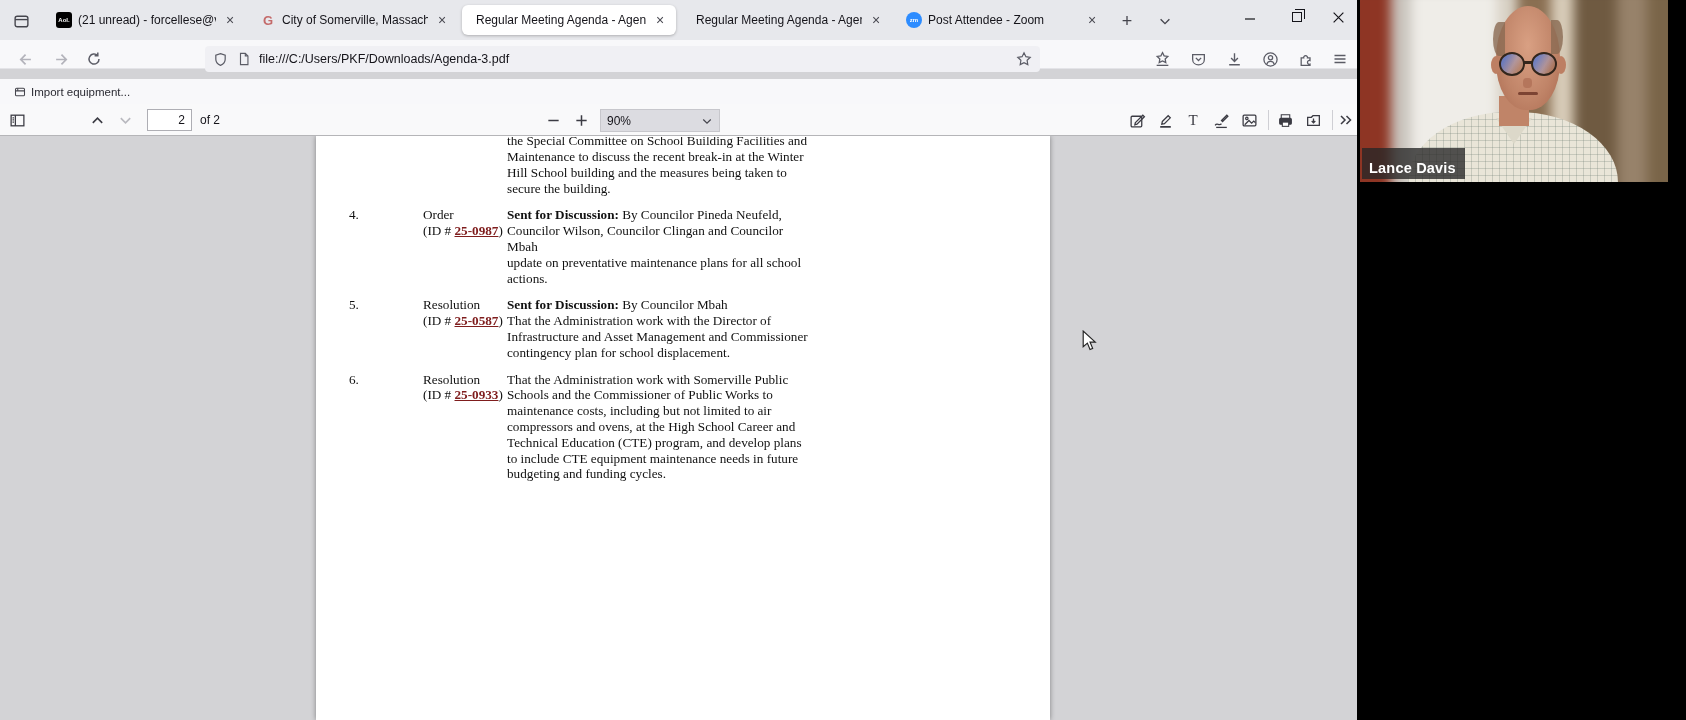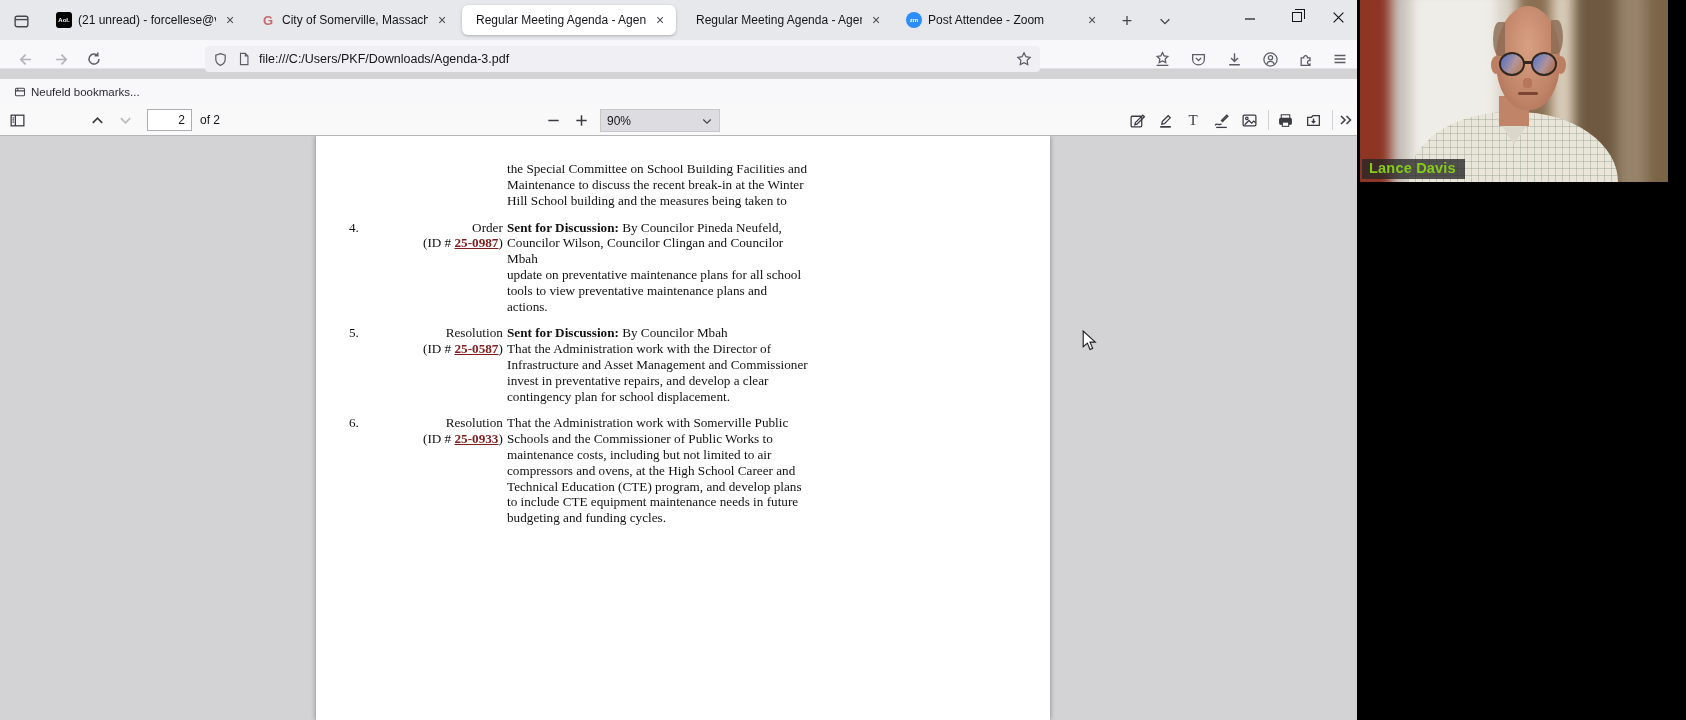--- a/index.html
+++ b/index.html
@@ -40,24 +40,24 @@
   #page-of { position:absolute; left:200px; top:9px; font-size:12px; color:#15141a; }
   #zoom-select { position:absolute; left:600px; top:5px; width:120px; height:23px; background:#dcdce1; border:1px solid #c7c7cc; display:flex; align-items:center; font-size:12px; color:#15141a; padding:0 6px; justify-content:space-between; }
   .vsep { position:absolute; top:6px; width:1px; height:20px; background:#cfcfd4; }
 
   
   #viewer { position:absolute; left:0; top:136px; width:1357px; height:584px; background:#d3d3d6; overflow:hidden; }
   #pdf-page { position:absolute; left:316px; top:0; width:734px; height:584px; background:#fff; box-shadow:0 0 5px rgba(0,0,0,.4); }
   #doc { position:absolute; left:0; top:1px; width:734px; font-family:"Liberation Serif", serif; font-size:13.2px; line-height:15.8px; color:#111; }
   .clip-line { height:12px; overflow:hidden; }
   .clip-line > div { margin-top:-4px; }
-  #intro { margin-left:191px;margin-top:28px; }
+  #intro { margin-left:191px; }
   .doc-item { position:relative; margin-top:11px; }
   .col-num { position:absolute; left:33px; top:0; }
-  .col-type { position:absolute; left:107px; top:0;text-align:right; }
+  .col-type { position:absolute; left:107px; top:0; }
   .col-desc { margin-left:191px; }
   .doclink { color:#7f1d1d; font-weight:bold; text-decoration:underline; }
   .nw { white-space:nowrap; }
 
   
   #cursor { position:absolute; left:1082px; top:330px; }
 
   
   #video { position:absolute; left:1360px; top:0; width:308px; height:182px; overflow:hidden; background:#555; }
   #video-bg { position:absolute; left:-12px; top:-12px; width:332px; height:206px; filter:blur(6px);
@@ -70,21 +70,21 @@
   #collar { position:absolute; left:136px; bottom:38px; width:36px; height:26px; background:#dcd8c9; clip-path:polygon(50% 100%,0 0,100% 0); }
   #neck { position:absolute; left:139px; top:96px; width:30px; height:30px; background:#c08468; }
   #head { position:absolute; left:136px; top:6px; width:64px; height:104px; background:radial-gradient(ellipse at 50% 38%, #d9a083 0%, #c08468 60%, #a9694f 100%); border-radius:50% 50% 46% 46%; }
   .ear { position:absolute; top:56px; width:10px; height:18px; background:#bd7f63; border-radius:50%; }
   #hairL { position:absolute; left:133px; top:22px; width:12px; height:34px; background:#8a6a52; border-radius:60% 0 0 60%; opacity:.8; }
   #hairR { position:absolute; left:191px; top:20px; width:12px; height:34px; background:#8a6a52; border-radius:0 60% 60% 0; opacity:.8; }
   .lens { position:absolute; top:52px; width:26px; height:24px; border:2.5px solid #33261c; border-radius:50%; background:linear-gradient(120deg, rgba(80,120,215,.75) 20%, rgba(130,160,230,.35) 55%, rgba(60,60,60,.15) 80%); }
   #bridge { position:absolute; left:163px; top:61px; width:10px; height:3px; background:#33261c; }
   #mouth { position:absolute; left:158px; top:92px; width:20px; height:2.5px; background:#7c4433; border-radius:2px; }
   #nose { position:absolute; left:163px; top:78px; width:9px; height:10px; background:#b5765c; border-radius:40%; }
-  #name-tag { position:absolute; left:2px; bottom:3px; background:rgba(38,38,38,.78); color:#84cc16; font-size:14.5px; font-weight:bold; padding:1px 9px 3px 7px; letter-spacing:.2px; }
+  #name-tag { position:absolute; left:2px; bottom:3px; background:rgba(38,38,38,.78); color:#ffffff; font-size:14.5px; font-weight:bold; padding:12px 9px 3px 7px; letter-spacing:.2px; }
 
   
   .sq-restore { width:10px; height:10px; border:1.2px solid #15141a; position:relative; background:transparent; }
   .sq-restore:before { content:""; position:absolute; left:2px; top:-4px; width:9px; height:9px; border:1.2px solid #15141a; border-left:none; border-bottom:none; }
 </style>
 </head>
 <body>
 
 <div id="screen">
   <div id="browser">
@@ -214,21 +214,21 @@
           </svg>
       </div>
     </div>
 
     <div id="bookmarksbar">
       <div id="import-bookmarks">
         <svg class="ic" width="12" height="12" viewBox="0 0 16 16" fill="none" stroke="#45454d" stroke-width="1.4">
             <rect x="2" y="3" width="12" height="10" rx="1.5"></rect>
             <path d="M2 6.5 H14 M5 3 V6.5"></path>
           </svg>
-        <span>Neufeld bookmarks...</span>
+        <span>Import equipment...</span>
       </div>
     </div>
 
     <div id="pdftoolbar">
       <div class="pt-icon" style="left:4px;">
         <svg class="ic" width="17" height="17" viewBox="0 0 16 16" fill="none" stroke="#3b3b43" stroke-width="1.2">
             <rect x="2" y="3" width="12" height="10"></rect>
             <path d="M6 3 V13 M3.3 5.5 H4.7 M3.3 7.5 H4.7 M3.3 9.5 H4.7"></path>
           </svg>
       </div>
@@ -314,49 +314,48 @@
     <div id="viewer">
       <div id="pdf-page">
         <div id="doc">
 
           <div id="intro">
             <div class="clip-line">
                 <div class="nw">the Special Committee on School Building Facilities and</div>
               </div>
             <div class="nw">Maintenance to discuss the recent break-in at the Winter</div>
             <div class="nw">Hill School building and the measures being taken to</div>
+            <div class="nw">secure the building.</div>
           </div>
 
           <div class="doc-item">
             <div class="col-num">4.</div>
             <div class="col-type">
               <div>Order</div>
               <div class="nw"><span>(ID # </span><a class="doclink" href="#">25-0987</a><span>)</span></div>
             </div>
             <div class="col-desc">
               <div class="nw"><b>Sent for Discussion:</b><span> By Councilor Pineda Neufeld,</span></div>
               <div class="nw">Councilor Wilson, Councilor Clingan and Councilor</div>
               <div class="nw">Mbah</div>
               <div class="nw">update on preventative maintenance plans for all school</div>
-              <div class="nw">tools to view preventative maintenance plans and</div>
               <div class="nw">actions.</div>
             </div>
           </div>
 
           <div class="doc-item">
             <div class="col-num">5.</div>
             <div class="col-type">
               <div>Resolution</div>
               <div class="nw"><span>(ID # </span><a class="doclink" href="#">25-0587</a><span>)</span></div>
             </div>
             <div class="col-desc">
               <div class="nw"><b>Sent for Discussion:</b><span> By Councilor Mbah</span></div>
               <div class="nw">That the Administration work with the Director of</div>
               <div class="nw">Infrastructure and Asset Management and Commissioner</div>
-              <div class="nw">invest in preventative repairs, and develop a clear</div>
               <div class="nw">contingency plan for school displacement.</div>
             </div>
           </div>
 
           <div class="doc-item">
             <div class="col-num">6.</div>
             <div class="col-type">
               <div>Resolution</div>
               <div class="nw"><span>(ID # </span><a class="doclink" href="#">25-0933</a><span>)</span></div>
             </div>

